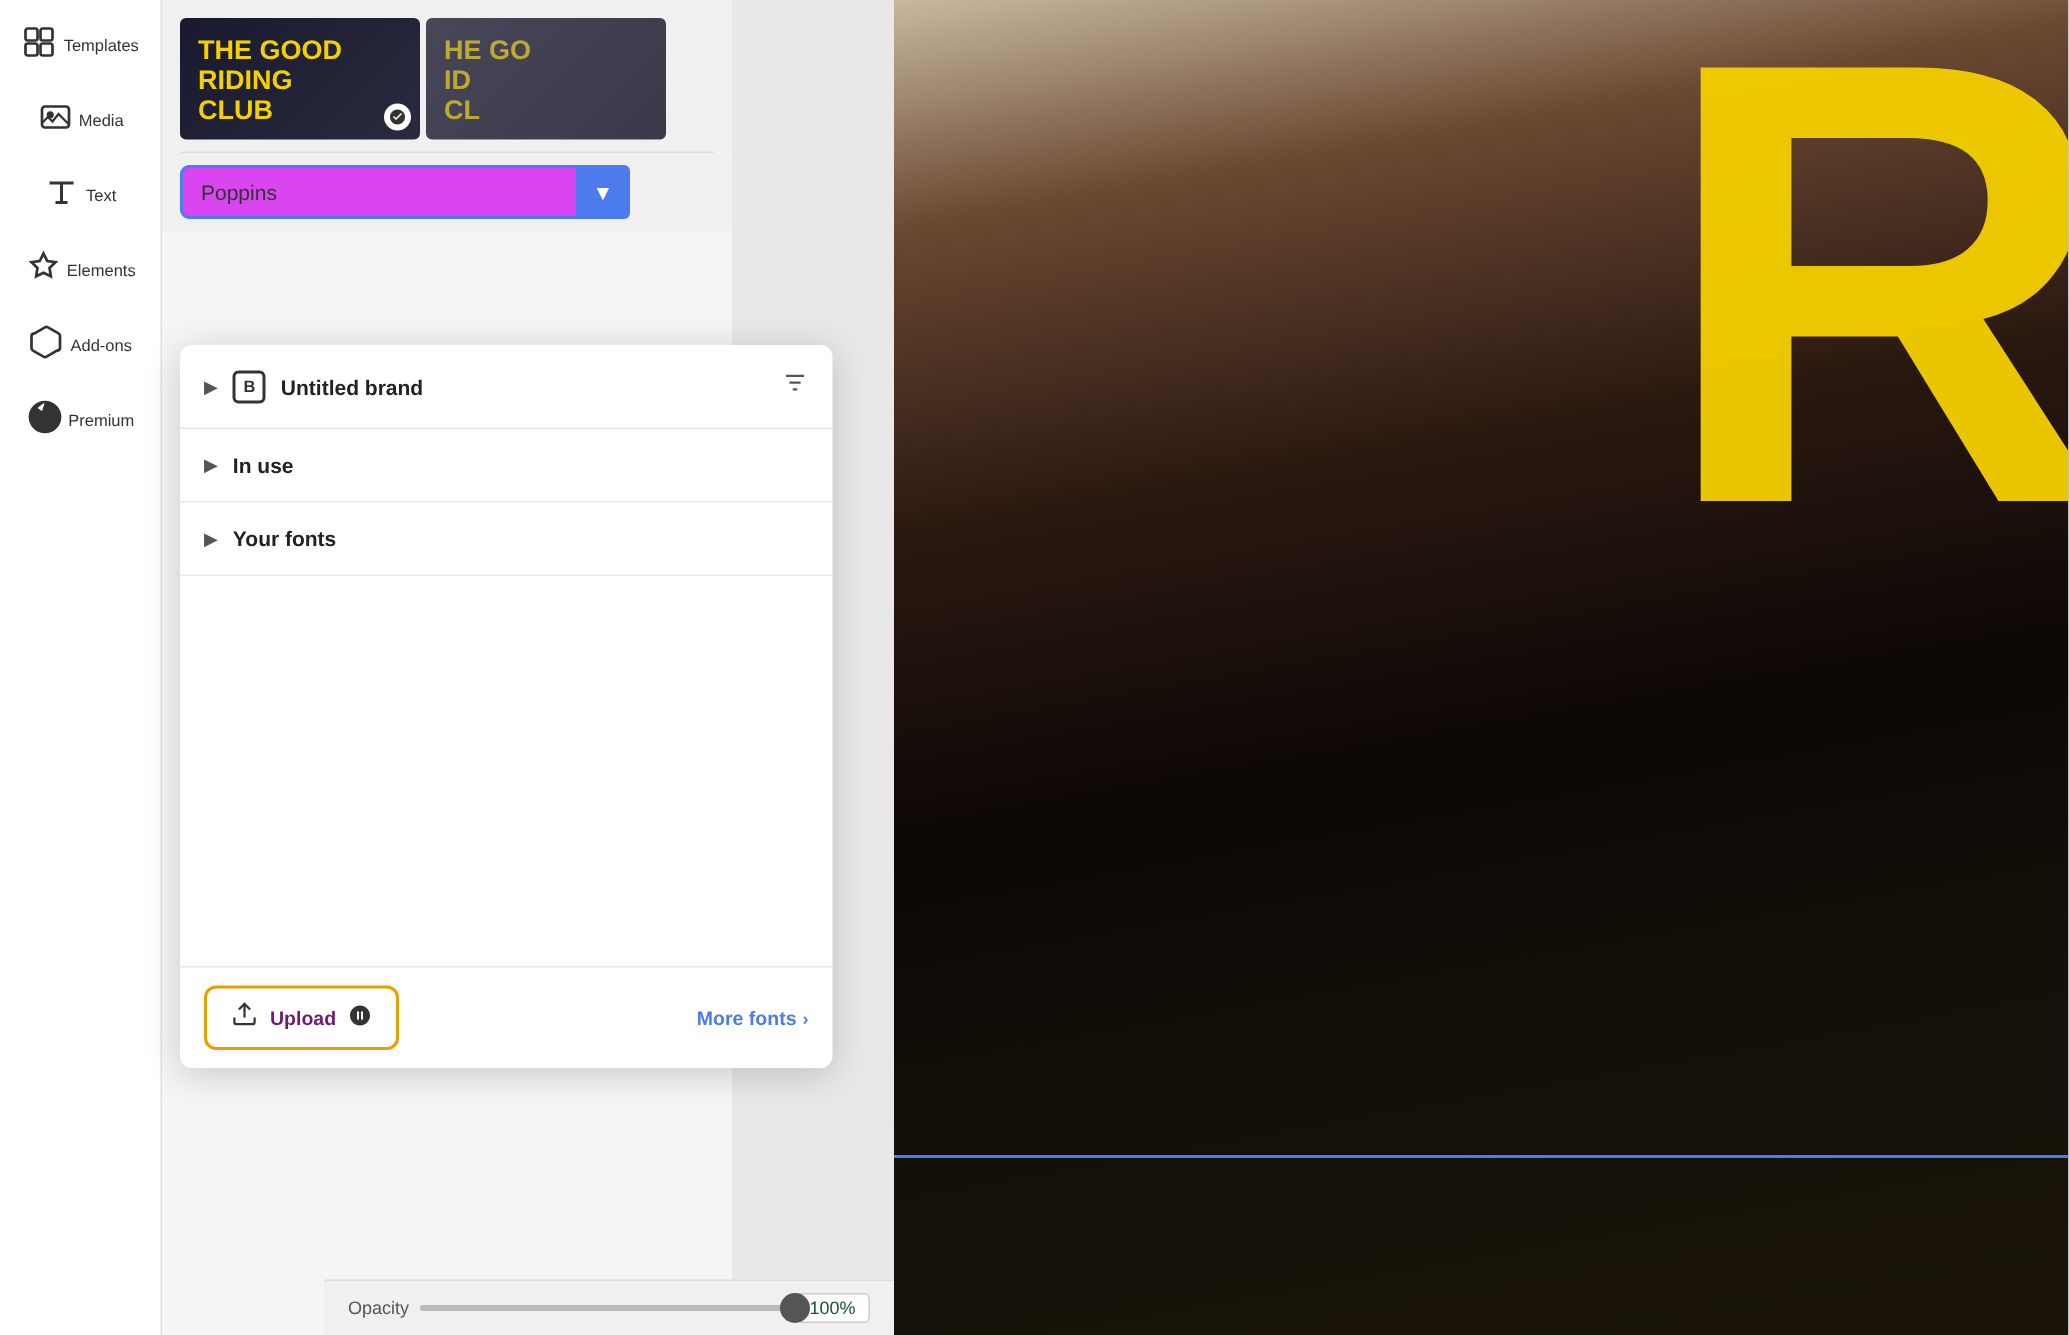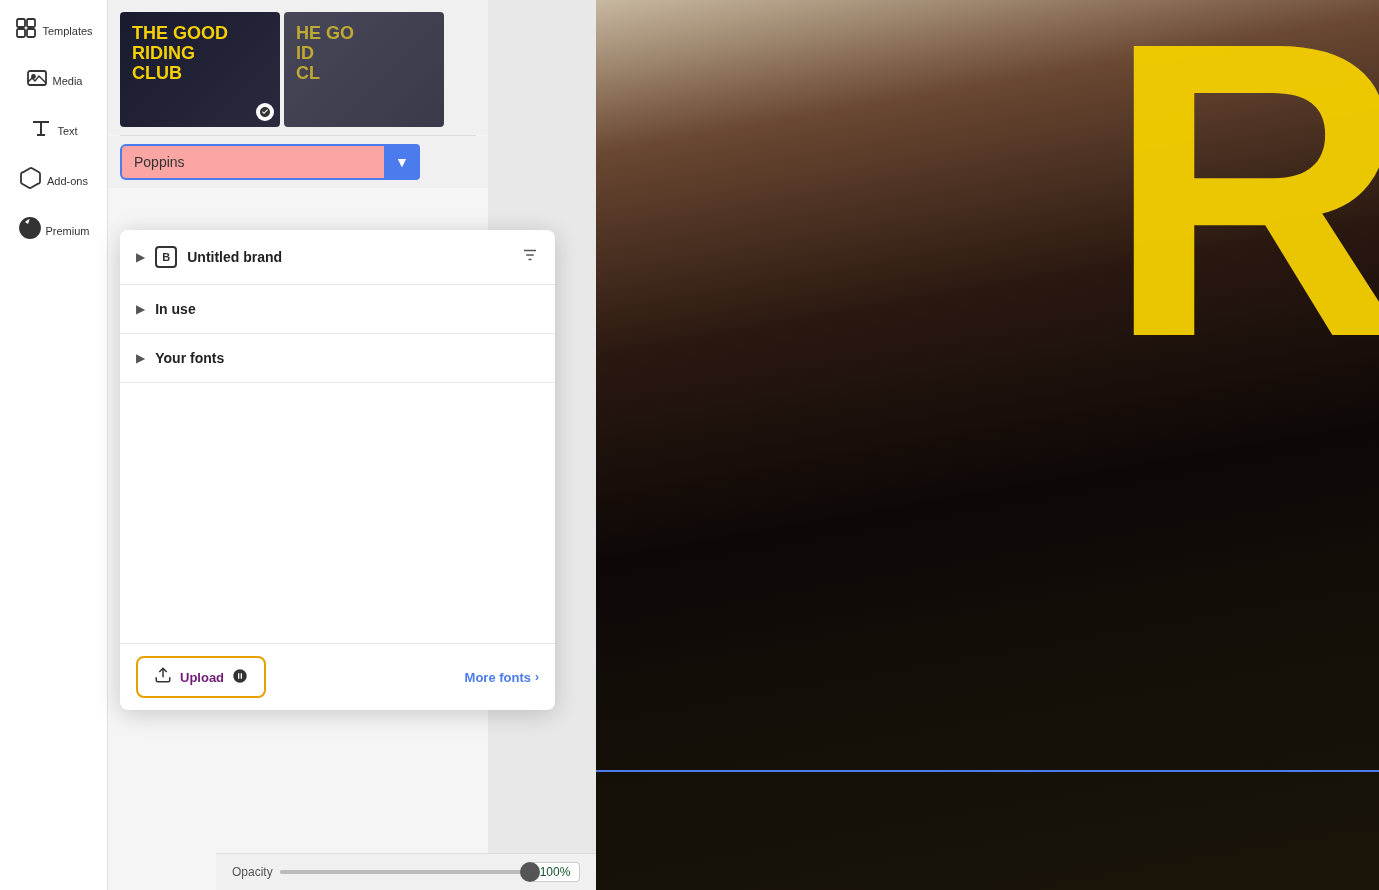--- a/index.html
+++ b/index.html
@@ -53,21 +53,21 @@
 
     
     .thumbnails-row {
       display: flex;
       gap: 4px;
       padding: 12px 12px 8px 12px;
       background: #f0f0f0;
     }
     .thumbnail {
       width: 160px;
-      height: 115px;
+      height: 81px;
       background: #222;
       border-radius: 4px;
       overflow: hidden;
       position: relative;
       flex-shrink: 0;
     }
     .thumbnail-1 {
       background: linear-gradient(135deg, #1a1a2e 0%, #2a2a3e 100%);
     }
     .thumbnail-1-text {
@@ -104,21 +104,21 @@
     }
     .font-select-wrapper {
       position: relative;
       width: 300px;
     }
     .font-select {
       width: 100%;
       padding: 8px 36px 8px 12px;
       border: 2px solid #4b7bec;
       border-radius: 6px;
-      background: #fca5a5;
+      background: #d946ef;
       font-size: 14px;
       font-weight: 500;
       color: #333;
       appearance: none;
       cursor: pointer;
       outline: none;
     }
     .font-select-arrow {
       position: absolute;
       right: 0;
@@ -342,20 +342,28 @@
     </span>
     <span class="label">Media</span>
   </div>
   <div class="sidebar-item">
     <span class="icon">
       <svg width="24" height="24" viewBox="0 0 24 24" fill="none" stroke="#333" stroke-width="2">
         <path d="M4 6h16M12 6v13M8 19h8"></path>
       </svg>
     </span>
     <span class="label">Text</span>
+  </div>
+  <div class="sidebar-item">
+    <span class="icon">
+      <svg width="24" height="24" viewBox="0 0 24 24" fill="none" stroke="#333" stroke-width="1.8">
+        <path d="M12 3l2.5 5 5.5.8-4 3.9.9 5.5L12 15.8l-4.9 2.4.9-5.5-4-3.9 5.5-.8z"></path>
+      </svg>
+    </span>
+    <span class="label">Elements</span>
   </div>
   <div class="sidebar-item">
     <span class="icon">
       <svg width="24" height="24" viewBox="0 0 24 24" fill="none" stroke="#333" stroke-width="1.8">
         <path d="M21 16V8a2 2 0 00-1-1.73l-7-4a2 2 0 00-2 0l-7 4A2 2 0 002 8v8a2 2 0 001 1.73l7 4a2 2 0 002 0l7-4A2 2 0 0021 16z"></path>
       </svg>
     </span>
     <span class="label">Add-ons</span>
   </div>
   <div class="sidebar-item premium">

